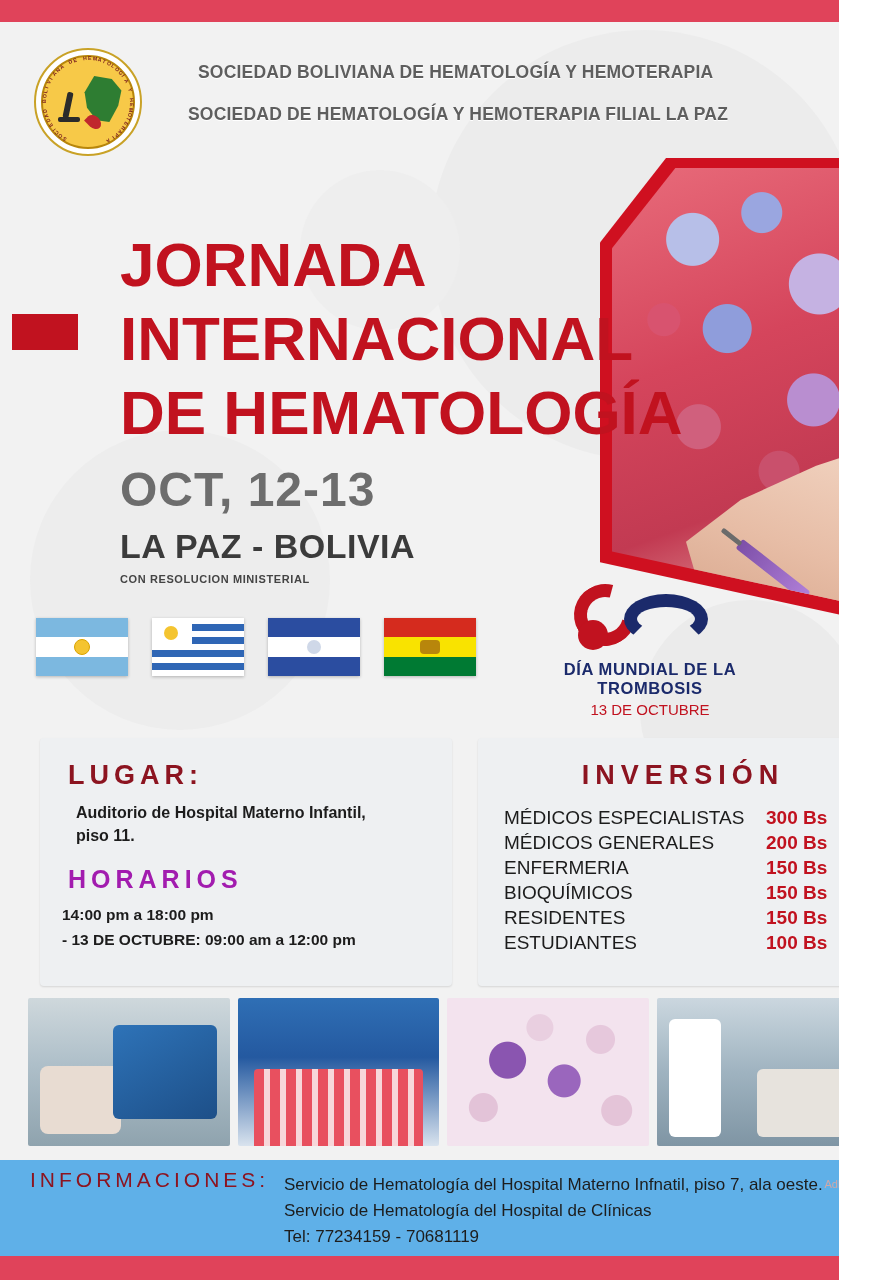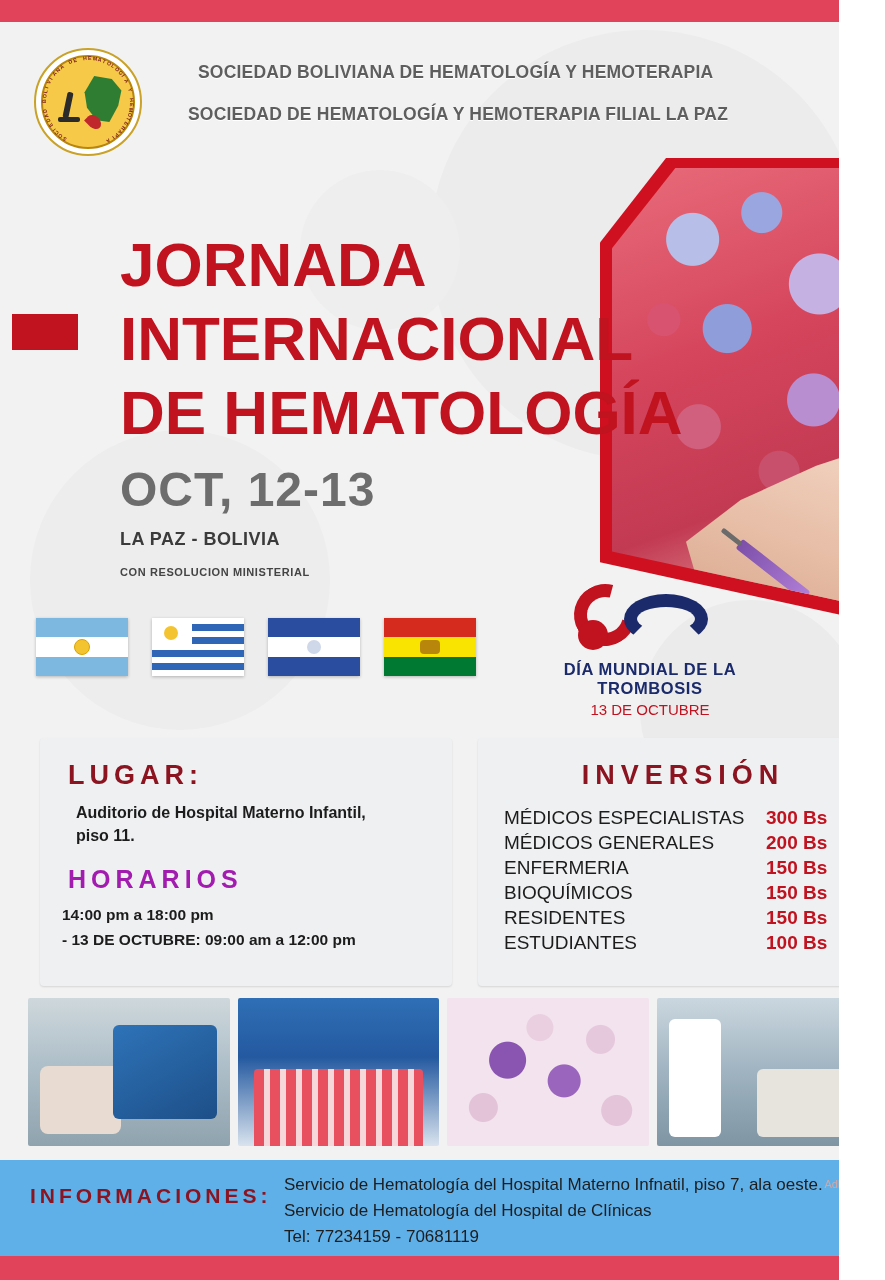--- a/index.html
+++ b/index.html
@@ -148,22 +148,22 @@
   .title .t-line {
     color: #c1121f; font-weight: bold; font-size: 62px;
     line-height: 74px; letter-spacing: 0px;
     font-family: "Liberation Sans", sans-serif;
   }
   .title .t-date {
     color: #6d6d6d; font-weight: bold; font-size: 48px;
     line-height: 60px; margin-top: 10px; letter-spacing: 1px;
   }
   .title .t-place {
-    color: #3b3b3b; font-weight: bold; font-size: 18px;
-    line-height: 34px; margin-top: 2px; letter-spacing: .5px;
+    color: #3b3b3b; font-weight: bold; font-size: 34px;
+    line-height: 34px; margin-top: 9px; letter-spacing: .5px;
   }
   .title .t-res {
     color: #444; font-weight: bold; font-size: 11px;
     letter-spacing: .6px; margin-top: 10px;
   }
 
   
   .flags {
     position: absolute; left: 36px; top: 618px; z-index: 6;
     display: flex; gap: 24px;
@@ -291,22 +291,22 @@
     content:""; position:absolute; right:6%; bottom:6%; width:44%; height:46%;
     background:#e7e3dd; border-radius:6px;
   }
 
   
   .footer {
     position: absolute; left: 0; bottom: 24px; width: 885px; height: 96px;
     background: #5fb0e8; z-index: 6;
   }
   .footer .label {
-    position: absolute; left: 30px; top: 24px;
-    color: #8c1420; font-weight: bold; font-size: 21px; letter-spacing: 4px;
+    position: absolute; left: 30px; top: 8px;
+    color: #8c1420; font-weight: normal; font-size: 21px; letter-spacing: 4px;
   }
   .footer .lines {
     position: absolute; left: 284px; top: 12px; color: #1d1d1d;
     font-size: 17px; line-height: 26px;
   }
   .footer .sig {
     position: absolute; right: 14px; top: 18px; color: #cfa9a9; font-size: 11px;
   }
 </style>
 </head>

